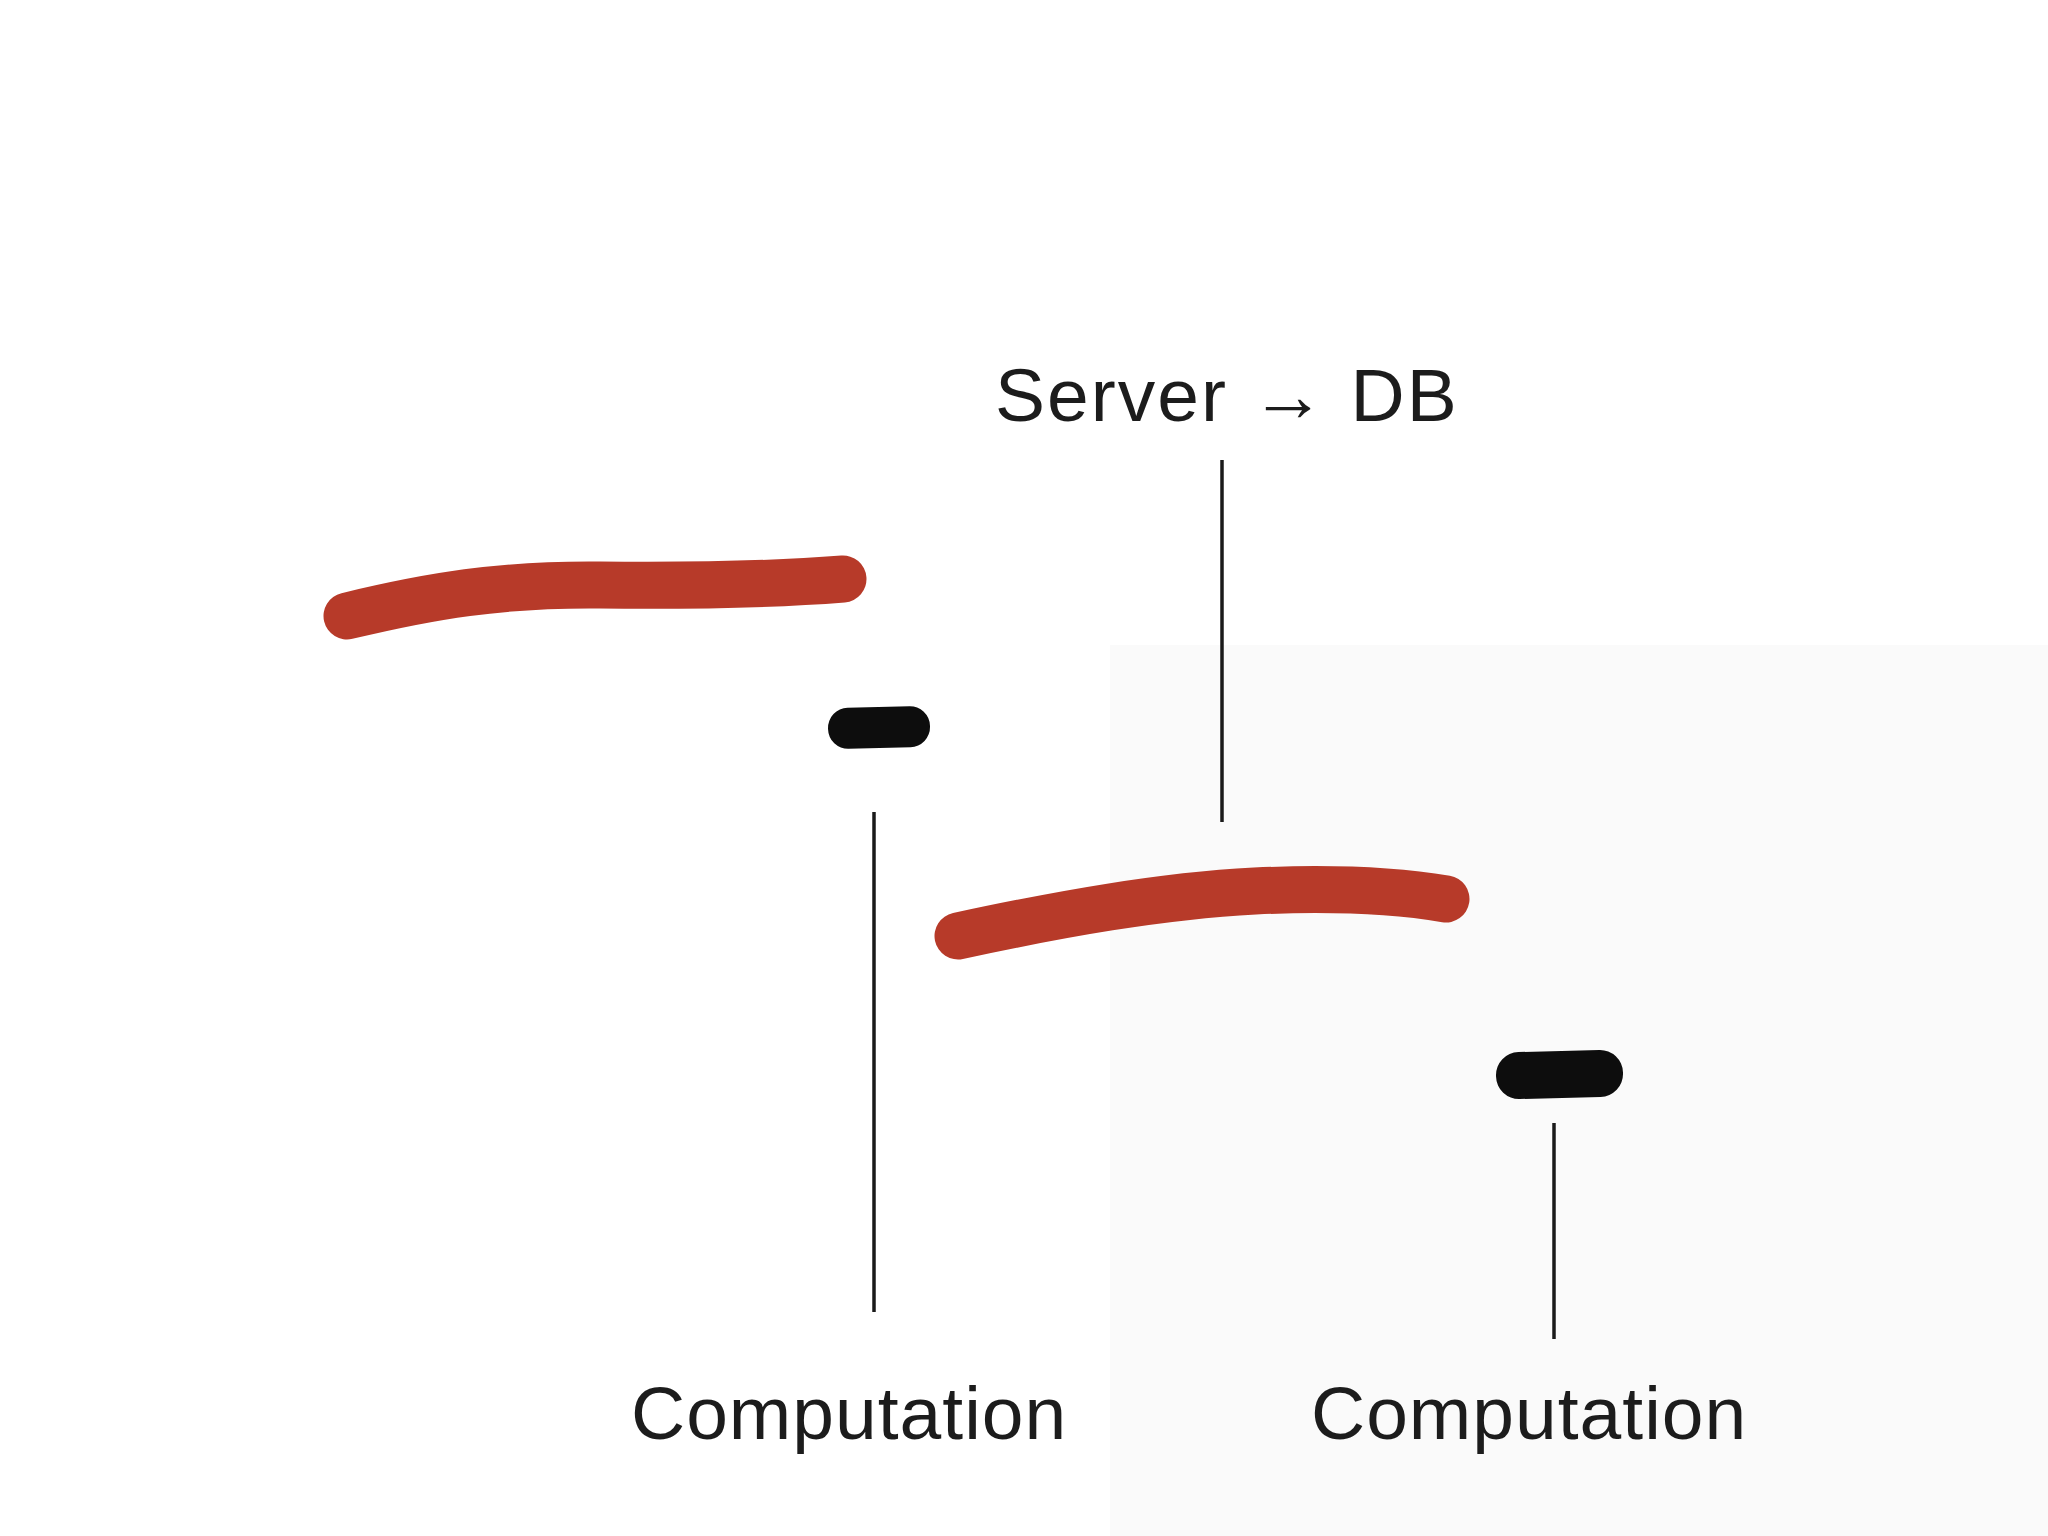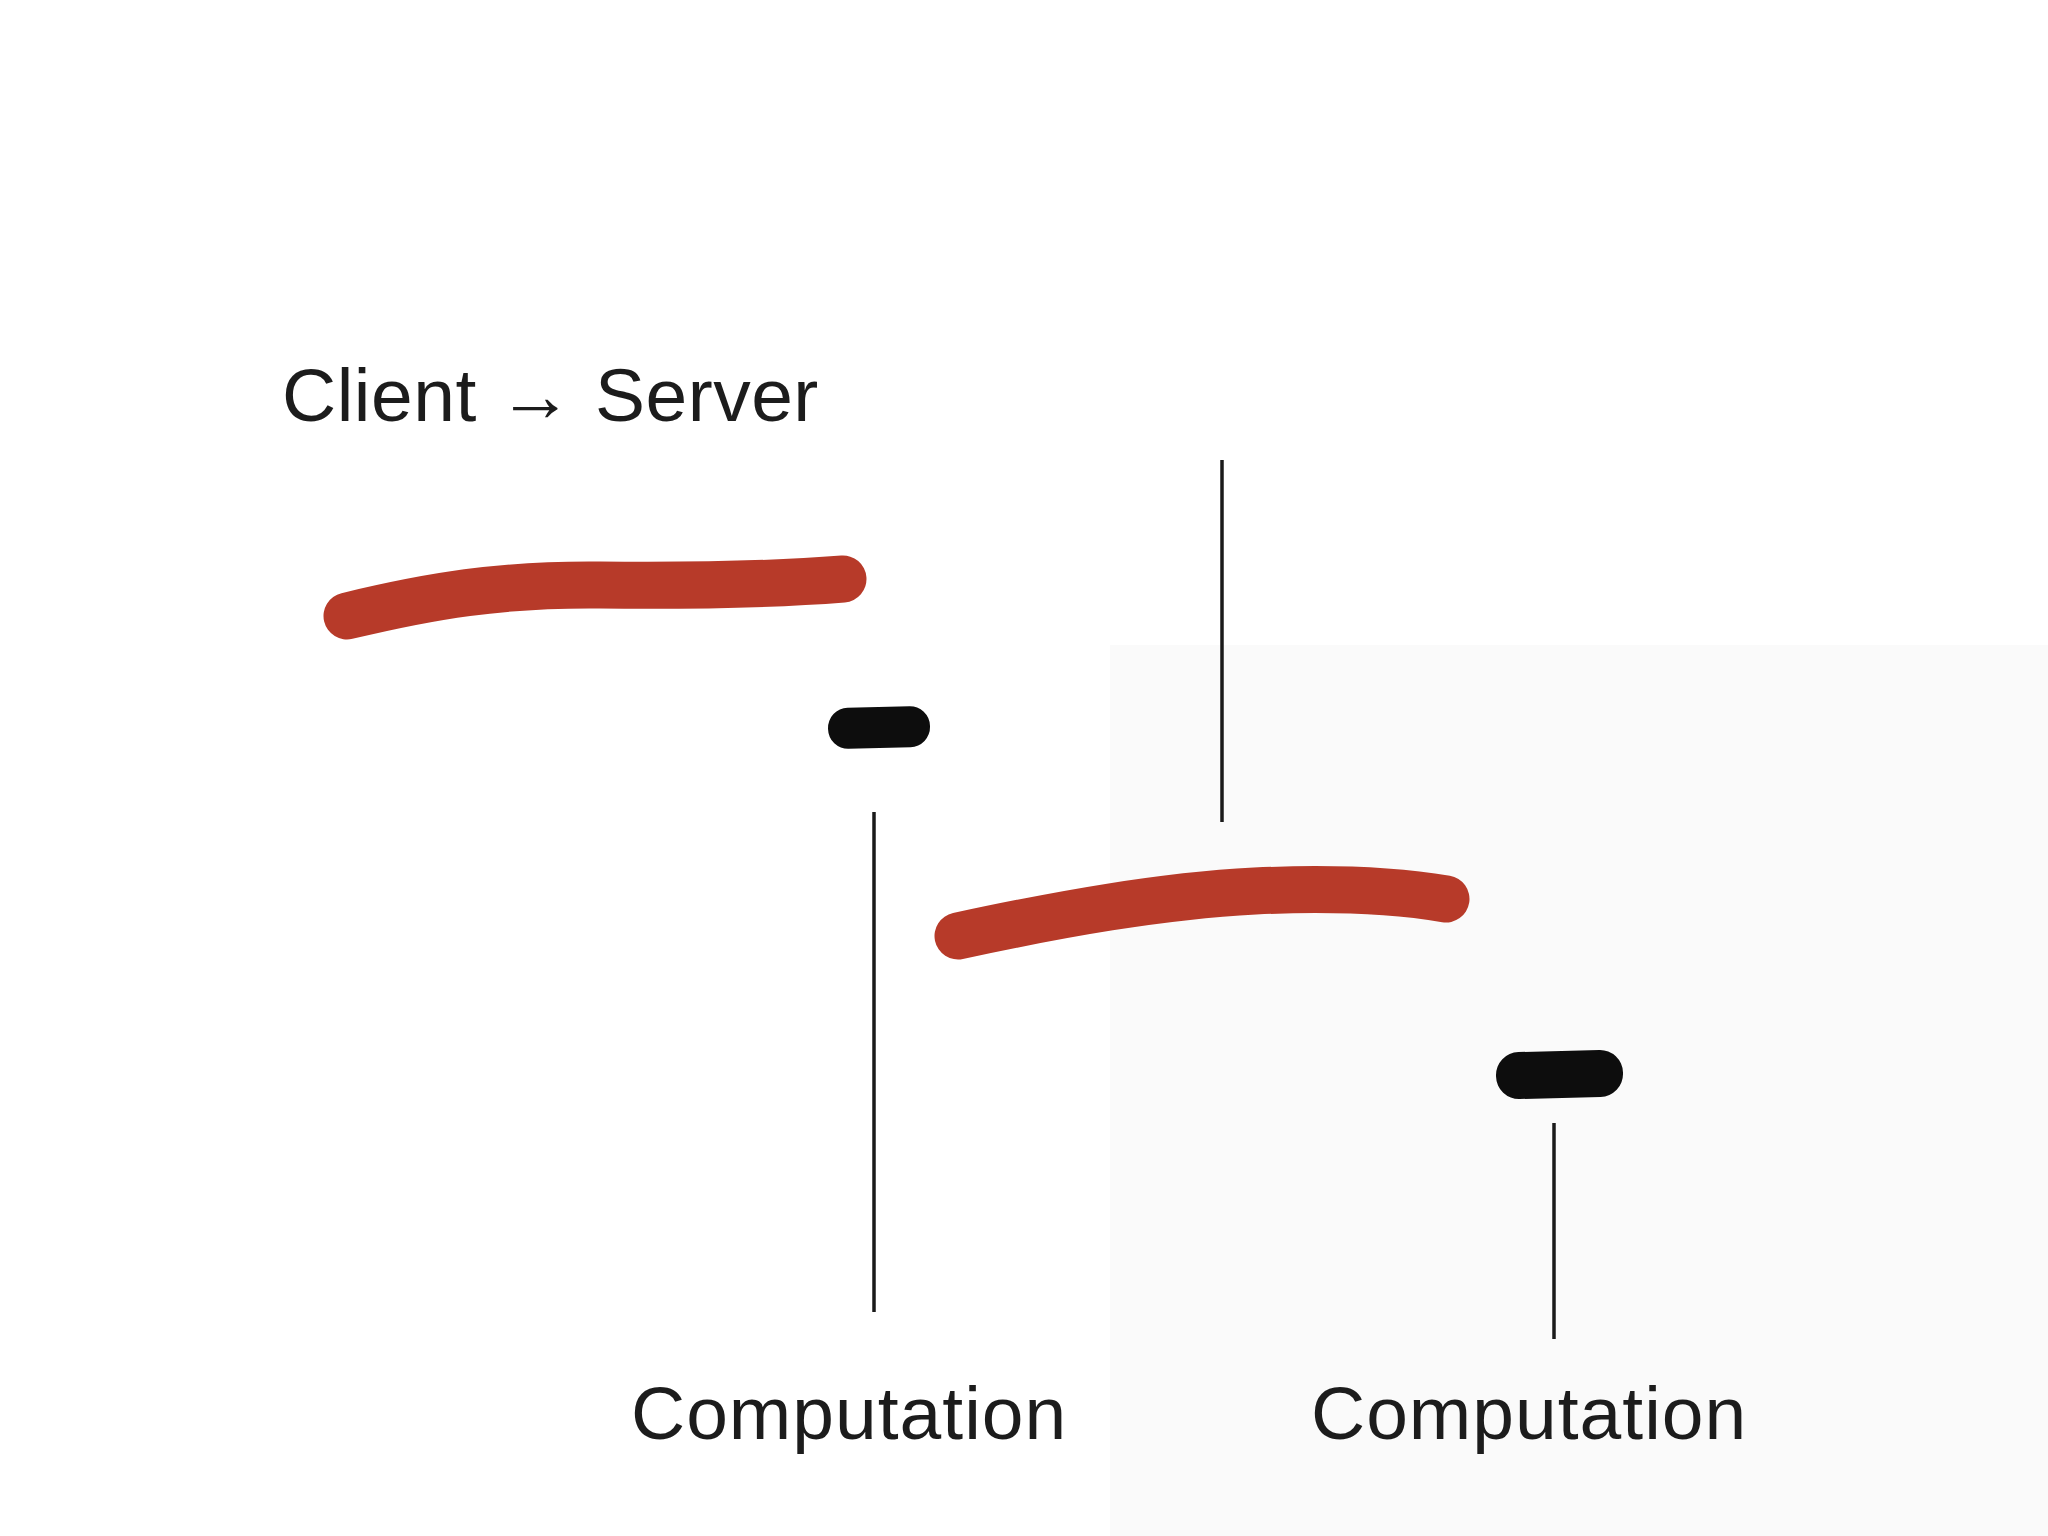--- a/index.html
+++ b/index.html
@@ -61,20 +61,20 @@
 
     <path d="M 347 616 C 430 596 500 584 600 585 C 700 586 780 584 843 579" fill="none" stroke-width="47" stroke-linecap="round" stroke="#b73a29"></path>
 
     <path d="M 958 936 C 1060 914 1160 896 1255 891 C 1345 887 1410 893 1446 899" fill="none" stroke-width="47" stroke-linecap="round" stroke="#b73a29"></path>
 
     <rect x="828" y="707" width="102" height="41" rx="20" ry="20" transform="rotate(-1.5 879 727)" fill="#0d0d0d"></rect>
 
     <rect x="1496" y="1051" width="127" height="47" rx="23" ry="23" transform="rotate(-1.5 1559 1074)" fill="#0d0d0d"></rect>
   </svg>
 
-  <div class="lbl" id="label-client-server">Client → Server</div>
 
+  <div class="lbl" id="label-server-db">Server → DB</div>
 
   <div class="lbl" id="label-computation-1">Computation</div>
 
   <div class="lbl" id="label-computation-2">Computation</div>
 
 </div>
 
 </body></html>

